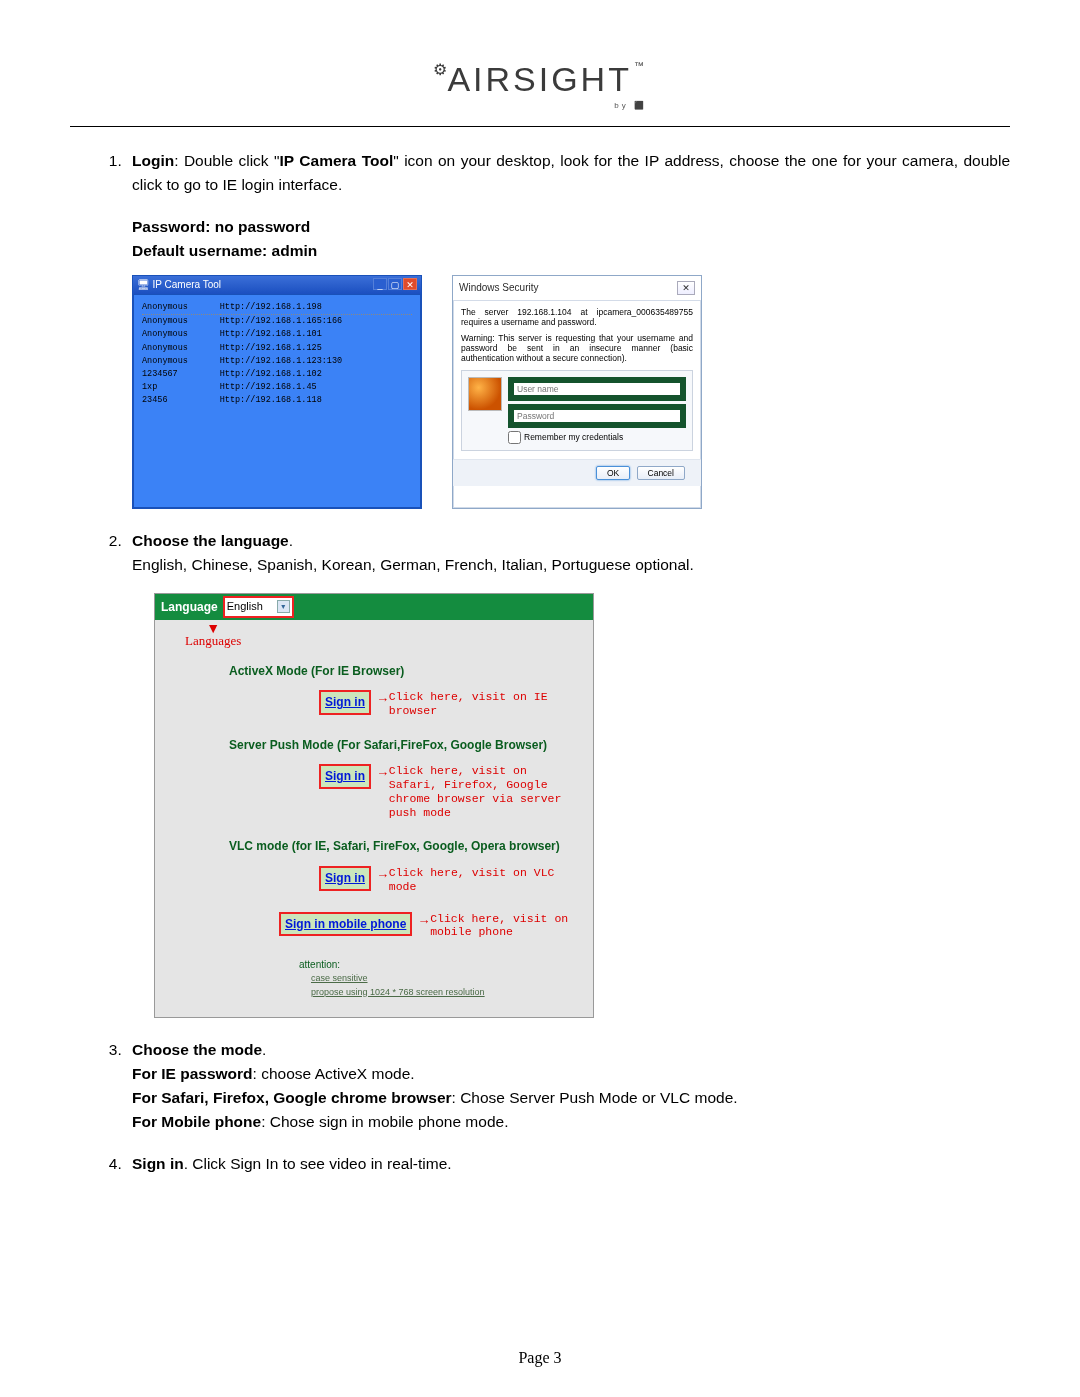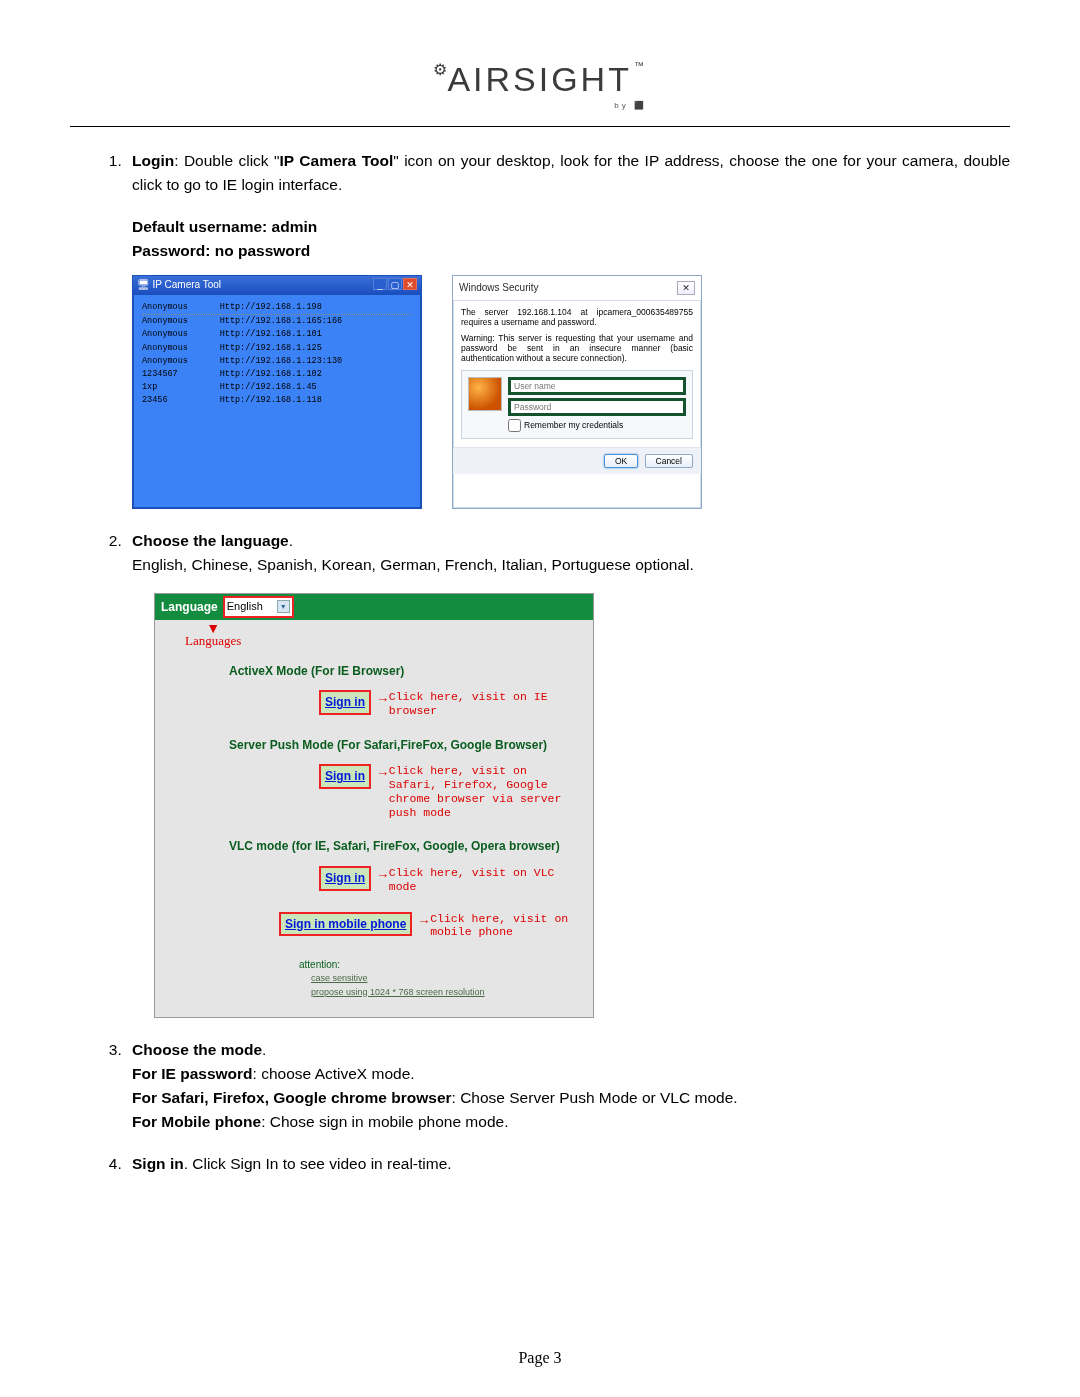--- a/index.html
+++ b/index.html
@@ -88,25 +88,25 @@
     background:#f6f8fb;
   }
   .win-sec .avatar {
     width:34px;height:34px;border:1px solid #bbb;
     background: radial-gradient(circle at 30% 30%, #ffb347, #cc5200 70%);
     flex:0 0 34px;
   }
   .win-sec .fields { flex:1; }
   .win-sec .fields input {
     width:100%; font-size:8.5px; padding:1px 3px; margin-bottom:3px;
-    border:3px solid #14532d;
+    border:6px solid #14532d;
   }
   .win-sec .fields label { font-size:8.5px; display:flex; align-items:center; gap:3px;}
   .win-sec .fields label input[type=checkbox]{ width:auto; margin:0;}
-  .win-sec .btnrow { text-align:right; padding:6px 8px; border-top:1px solid #e0e6ef; background:#eef2f8;}
+  .win-sec .btnrow { text-align:right; padding:6px 16px; border-top:1px solid #e0e6ef; background:#eef2f8;}
   .win-sec .btnrow button {
     font-size:8.5px; padding:1px 10px; margin-left:4px;
     border:1px solid #8fa8c8; background:linear-gradient(#fff,#e8eef8);
     border-radius:2px;
   }
   .win-sec .btnrow button.ok { border-color:#4a90d9; box-shadow:0 0 2px #4a90d9;}
 
   
   .green-panel {
     width: 440px; margin: 16px 0 20px 22px;
@@ -172,22 +172,22 @@
     </span>
   </div>
   <hr class="top">
 
 
   <ol class="main">
     <li class="justify">
       <b>Login</b><span>: Double click "</span><b>IP Camera Tool</b><span>" icon on your desktop, look for the IP address, choose the one for your camera, double click to go to IE login interface.</span>
 
       <div class="creds">
+        <div>Password: no password</div>
         <div>Default username: admin</div>
-        <div>Password: no password</div>
       </div>
 
       <div class="shots">
 
         <div class="win-blue">
           <div class="titlebar">
             <span class="t"><span>🖥</span> <span>IP Camera Tool</span></span>
             <span class="btns">
               <span class="min">_</span><span class="max">▢</span><span class="close">✕</span>
             </span>

